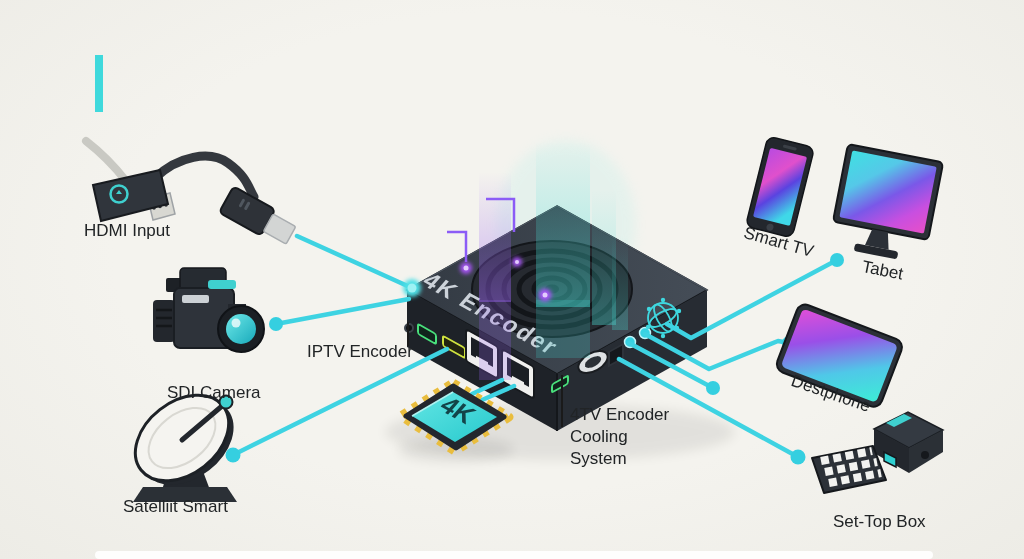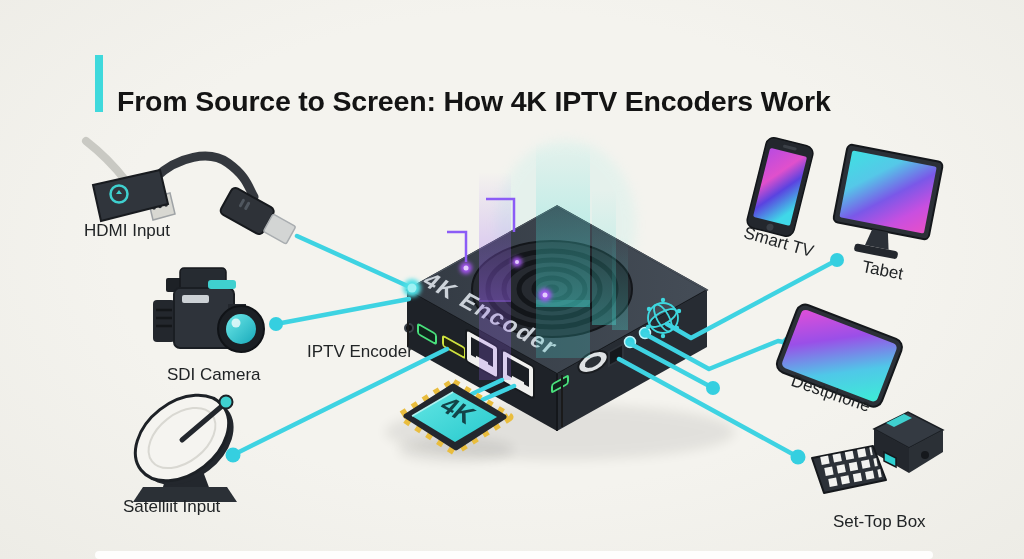--- a/index.html
+++ b/index.html
@@ -277,27 +277,31 @@
     <circle cx="818" cy="489" r="1.8" fill="#f2f2f0"></circle>
   </g>
 
   <g stroke="#1a1a1a" stroke-width="2">
     <line x1="408" y1="322" x2="408" y2="346"></line>
     <line x1="562" y1="375" x2="562" y2="427"></line>
   </g>
 </svg>
 
 <div class="title-bar"></div>
-<h1 class="title">From Source to Screen: How 4K IPTV Encoders Work</h1>
 
 <div class="lbl" style="left:84px;top:221px;">HDMI Input</div>
-<div class="lbl" style="left:167px;top:365px;text-align:center;">SDI Camera</div>
-<div class="lbl" style="left:123px;top:497px;">Satelliit Input</div>
+<div class="lbl" style="left:167px;top:383px;text-align:center;">SDI Camera</div>
+<div class="lbl" style="left:123px;top:497px;">Satelliit Smart</div>
 <div class="lbl" style="left:307px;top:342px;">IPTV Encoder</div>
 
+<div class="lbl multi" style="left:570px;top:404px;">
+  <div>4TV Encoder</div>
+  <div>Cooling</div>
+  <div>System</div>
+</div>
 
 <div class="lbl rot16" style="left:747px;top:223px;">Smart TV</div>
 <div class="lbl rot11" style="left:864px;top:257px;">Tabet</div>
 <div class="lbl rot19" style="left:795px;top:371px;">Destphone</div>
 <div class="lbl" style="left:833px;top:512px;">Set-Top Box</div>
 
 <div class="bottom-strip"></div>
 
 </div>
 

